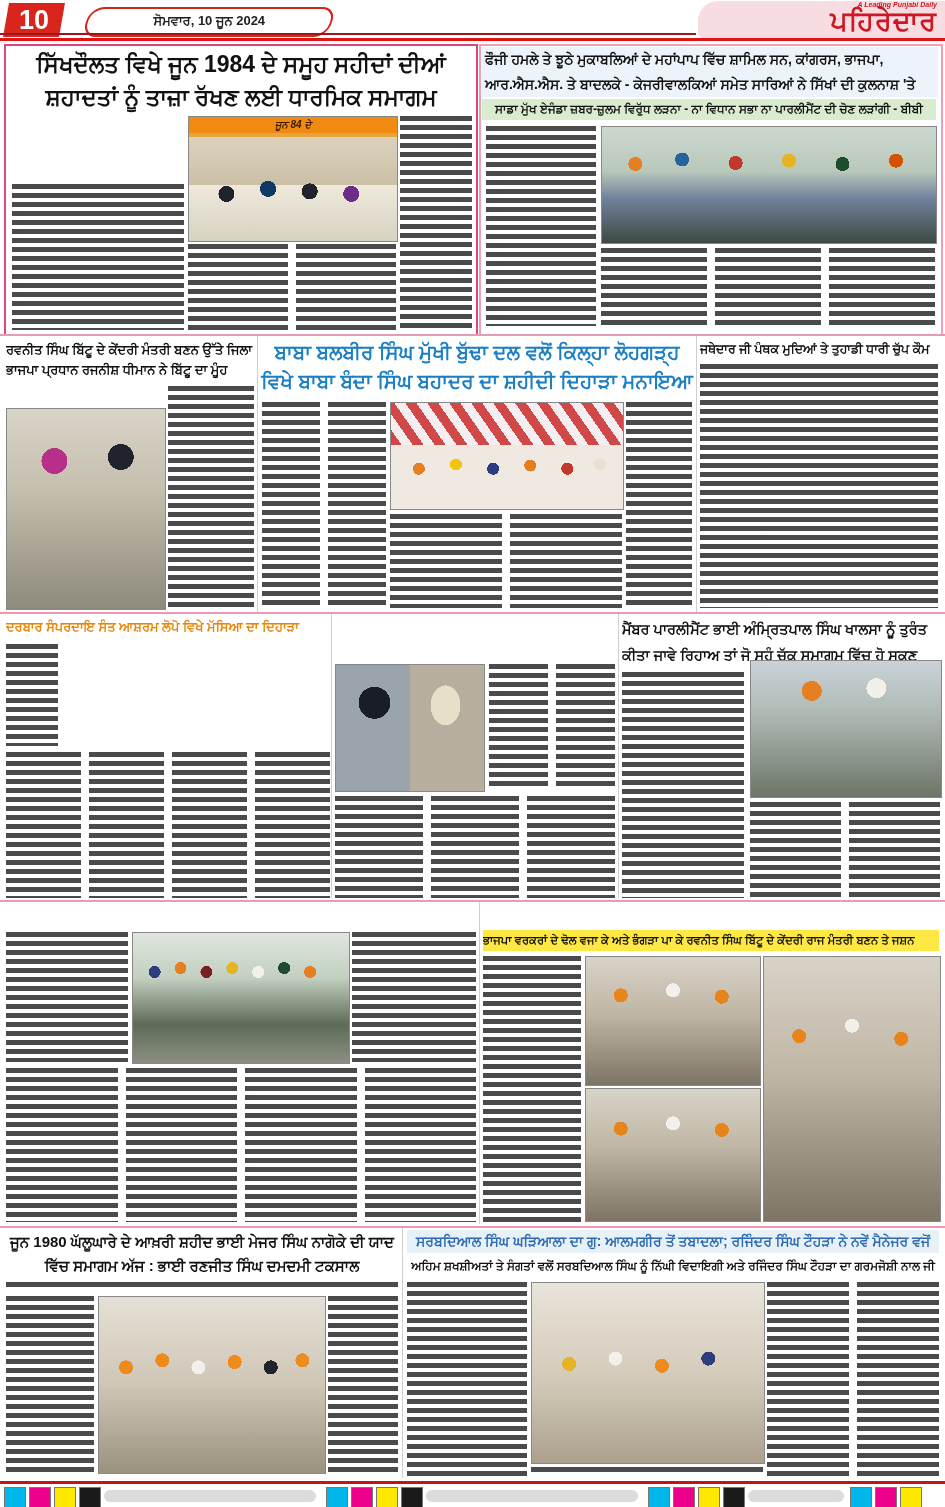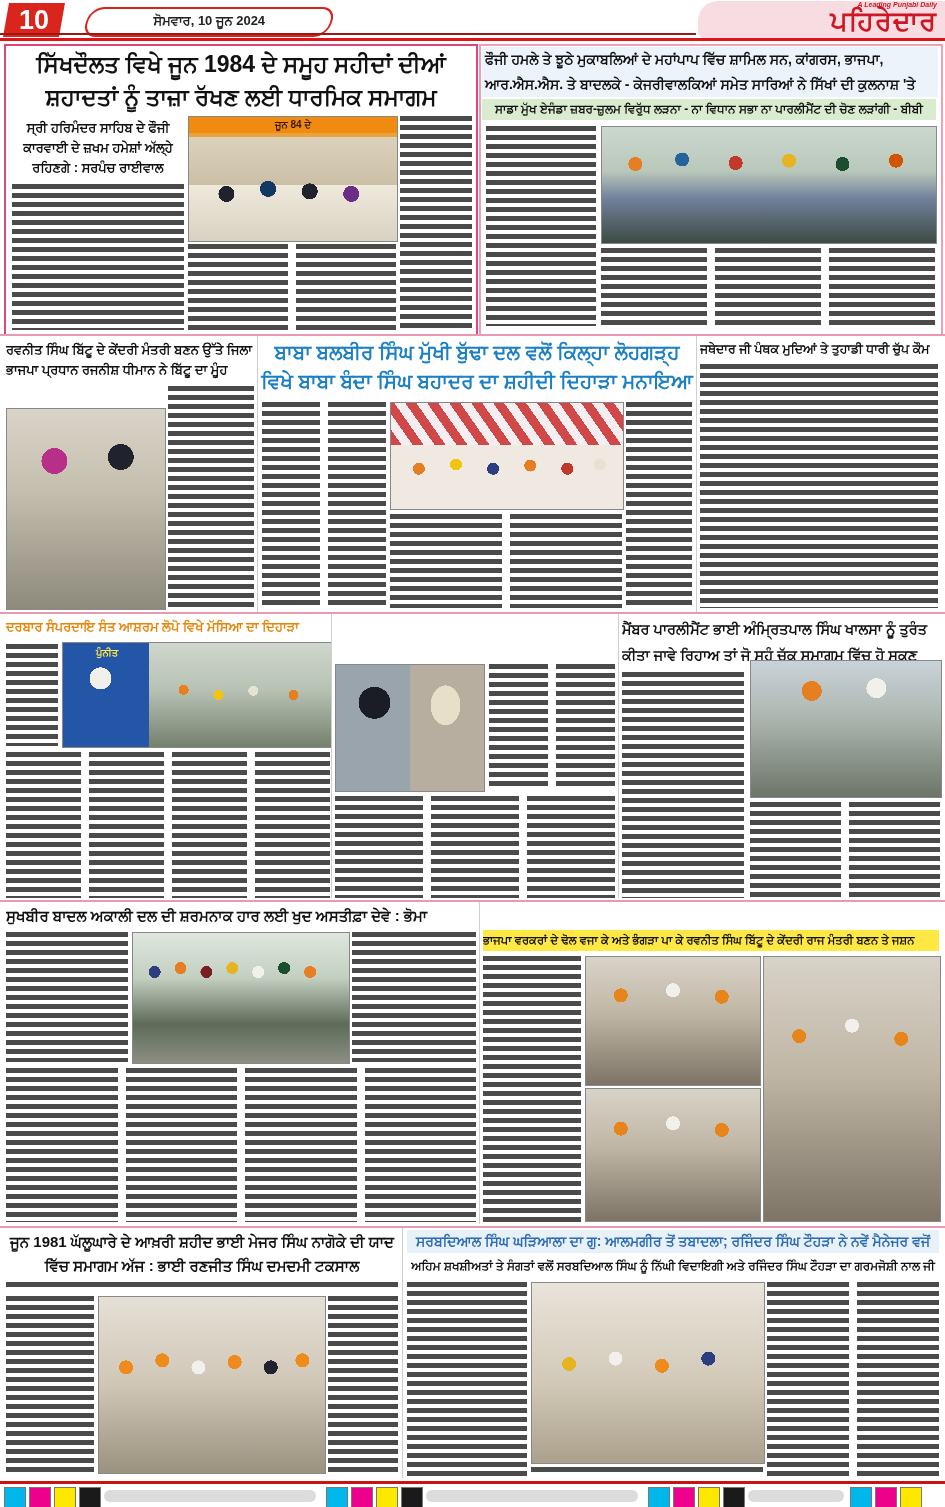--- a/index.html
+++ b/index.html
@@ -137,22 +137,21 @@
   <span>ਸੋਮਵਾਰ, 10 ਜੂਨ 2024</span>
 </div>
 <div class="abs masthead-bg"></div>
 <div class="abs tagline">A Leading Punjabi Daily</div>
 <div class="abs masthead-txt">ਪਹਿਰੇਦਾਰ</div>
 <div class="abs hdr-underline"></div>
 <div class="abs hdr-rule"></div>
 
 <div class="abs boxA" style="left:4px;top:44px;width:470px;height:288px;">
   <div class="abs hl center" style="left:4px;top:2px;width:462px;height:66px;font-size:23px;line-height:33px;">ਸਿੱਖਦੌਲਤ ਵਿਖੇ ਜੂਨ 1984 ਦੇ ਸਮੂਹ ਸਹੀਦਾਂ ਦੀਆਂ ਸ਼ਹਾਦਤਾਂ ਨੂੰ ਤਾਜ਼ਾ ਰੱਖਣ ਲਈ ਧਾਰਮਿਕ ਸਮਾਗਮ ਕਰਵਾਏ</div>
-  <div class="abs hl center" style="left:6px;top:72px;width:172px;height:62px;font-size:13px;line-height:20px;">ਸ੍ਰੀ ਹਰਿਮੰਦਰ ਸਾਹਿਬ ਦੇ ਫੌਜੀ ਕਾਰਵਾਈ ਦੇ ਜ਼ਖਮ ਹਮੇਸ਼ਾਂ ਅੱਲ੍ਹੇ ਰਹਿਣਗੇ : ਸਰਪੰਚ ਰਾਈਵਾਲ</div>
-  <div class="abs photo ph-indoor" style="left:182px;top:70px;width:208px;height:124px;">
+  <div class="abs photo ph-indoor" style="left:182px;top:70px;width:208px;height:124px;font-style:italic;">
     <div class="banner-orange">ਜੂਨ 84 ਦੇ</div>
   </div>
   <div class="abs greek" style="left:394px;top:70px;width:72px;height:214px;"></div>
   <div class="abs greek" style="left:6px;top:138px;width:172px;height:146px;"></div>
   <div class="abs cols" style="left:182px;top:198px;width:208px;height:86px;">
       <div class="col greek"></div>
       <div class="col greek"></div>
     </div>
 </div>
 
@@ -195,23 +194,20 @@
 <div class="abs" style="left:698px;top:336px;width:243px;height:276px;">
   <div class="abs hl" style="left:2px;top:2px;width:238px;height:22px;font-size:12.5px;line-height:22px;">ਜਥੇਦਾਰ ਜੀ ਪੰਥਕ ਮੁਦਿਆਂ ਤੇ ਤੁਹਾਡੀ ਧਾਰੀ ਚੁੱਪ ਕੌਮ ਲਈ ਘਾਤਕ ਹੈ</div>
   <div class="abs greek" style="left:2px;top:28px;width:238px;height:244px;"></div>
 </div>
 
 <div class="abs hrule" style="top:612px;"></div>
 
 <div class="abs" style="left:4px;top:614px;width:326px;height:284px;">
   <div class="abs hl hl-orange" style="left:2px;top:2px;width:322px;height:22px;font-size:13px;line-height:22px;">ਦਰਬਾਰ ਸੰਪਰਦਾਇ ਸੰਤ ਆਸ਼ਰਮ ਲੋਪੋ ਵਿਖੇ ਮੱਸਿਆ ਦਾ ਦਿਹਾੜਾ ਮਨਾਇਆ ਗਿਆ</div>
   <div class="abs greek" style="left:2px;top:30px;width:52px;height:102px;"></div>
-  <div class="abs photo ph-stage" style="left:58px;top:28px;width:268px;height:104px;">
-    <div class="banner-blue">ਪੁੰਨੀਤ</div>
-  </div>
   <div class="abs cols" style="left:2px;top:138px;width:324px;height:146px;">
       <div class="col greek"></div>
       <div class="col greek"></div>
       <div class="col greek"></div>
       <div class="col greek"></div>
     </div>
 </div>
 <div class="abs vdiv" style="left:331px;top:614px;height:284px;"></div>
 
 <div class="abs" style="left:333px;top:614px;width:284px;height:284px;">
@@ -234,21 +230,20 @@
   <div class="abs photo ph-twostand" style="left:130px;top:46px;width:190px;height:136px;"></div>
   <div class="abs cols" style="left:130px;top:188px;width:190px;height:96px;">
       <div class="col greek"></div>
       <div class="col greek"></div>
     </div>
 </div>
 
 <div class="abs hrule" style="top:900px;"></div>
 
 <div class="abs" style="left:4px;top:902px;width:474px;height:322px;">
-  <div class="abs hl" style="left:2px;top:2px;width:470px;height:24px;font-size:15px;line-height:24px;">ਸੁਖਬੀਰ ਬਾਦਲ ਅਕਾਲੀ ਦਲ ਦੀ ਸ਼ਰਮਨਾਕ ਹਾਰ ਲਈ ਖੁਦ ਅਸਤੀਫ਼ਾ ਦੇਵੇ : ਭੋਮਾ</div>
   <div class="abs greek" style="left:2px;top:30px;width:122px;height:130px;"></div>
   <div class="abs photo ph-garden" style="left:128px;top:30px;width:216px;height:130px;"></div>
   <div class="abs greek" style="left:348px;top:30px;width:124px;height:130px;"></div>
   <div class="abs cols" style="left:2px;top:166px;width:470px;height:154px;">
       <div class="col greek"></div>
       <div class="col greek"></div>
       <div class="col greek"></div>
       <div class="col greek"></div>
     </div>
 </div>
@@ -258,21 +253,21 @@
   <div class="abs hl sub-yellow" style="left:2px;top:28px;width:456px;height:21px;font-size:11.5px;line-height:21px;">ਭਾਜਪਾ ਵਰਕਰਾਂ ਦੇ ਢੋਲ ਵਜਾ ਕੇ ਅਤੇ ਭੰਗੜਾ ਪਾ ਕੇ ਰਵਨੀਤ ਸਿੰਘ ਬਿੱਟੂ ਦੇ ਕੇਂਦਰੀ ਰਾਜ ਮੰਤਰੀ ਬਣਨ ਤੇ ਜਸ਼ਨ ਮਨਾਇਆ</div>
   <div class="abs greek" style="left:2px;top:54px;width:98px;height:266px;"></div>
   <div class="abs photo ph-street" style="left:104px;top:54px;width:174px;height:128px;"></div>
   <div class="abs photo ph-street" style="left:104px;top:186px;width:174px;height:132px;"></div>
   <div class="abs photo ph-street" style="left:282px;top:54px;width:176px;height:264px;"></div>
 </div>
 
 <div class="abs hrule" style="top:1226px;"></div>
 
 <div class="abs" style="left:4px;top:1228px;width:397px;height:250px;">
-  <div class="abs hl center" style="left:2px;top:2px;width:392px;height:48px;font-size:15px;line-height:24px;">ਜੂਨ 1981 ਘੱਲੂਘਾਰੇ ਦੇ ਆਖ਼ਰੀ ਸ਼ਹੀਦ ਭਾਈ ਮੇਜਰ ਸਿੰਘ ਨਾਗੋਕੇ ਦੀ ਯਾਦ ਵਿੱਚ ਸਮਾਗਮ ਅੱਜ : ਭਾਈ ਰਣਜੀਤ ਸਿੰਘ ਦਮਦਮੀ ਟਕਸਾਲ</div>
+  <div class="abs hl center" style="left:2px;top:2px;width:392px;height:48px;font-size:15px;line-height:24px;">ਜੂਨ 1980 ਘੱਲੂਘਾਰੇ ਦੇ ਆਖ਼ਰੀ ਸ਼ਹੀਦ ਭਾਈ ਮੇਜਰ ਸਿੰਘ ਨਾਗੋਕੇ ਦੀ ਯਾਦ ਵਿੱਚ ਸਮਾਗਮ ਅੱਜ : ਭਾਈ ਰਣਜੀਤ ਸਿੰਘ ਦਮਦਮੀ ਟਕਸਾਲ</div>
   <div class="abs greek" style="left:2px;top:54px;width:392px;height:9px;"></div>
   <div class="abs greek" style="left:2px;top:68px;width:88px;height:180px;"></div>
   <div class="abs photo ph-saffron" style="left:94px;top:68px;width:226px;height:176px;"></div>
   <div class="abs greek" style="left:324px;top:68px;width:70px;height:180px;"></div>
 </div>
 <div class="abs vdiv" style="left:402px;top:1228px;height:250px;"></div>
 
 <div class="abs" style="left:405px;top:1228px;width:536px;height:250px;">
   <div class="abs hl center hl-steel" style="left:2px;top:2px;width:532px;height:23px;font-size:14px;line-height:23px;">ਸਰਬਦਿਆਲ ਸਿੰਘ ਘੜਿਆਲਾ ਦਾ ਗੁ: ਆਲਮਗੀਰ ਤੋਂ ਤਬਾਦਲਾ; ਰਜਿੰਦਰ ਸਿੰਘ ਟੌਹੜਾ ਨੇ ਨਵੇਂ ਮੈਨੇਜਰ ਵਜੋਂ ਅਹੁਦਾ ਸੰਭਾਲਿਆ</div>
   <div class="abs hl center" style="left:2px;top:28px;width:532px;height:20px;font-size:12px;line-height:20px;">ਅਹਿਮ ਸ਼ਖਸ਼ੀਅਤਾਂ ਤੇ ਸੰਗਤਾਂ ਵਲੋਂ ਸਰਬਦਿਆਲ ਸਿੰਘ ਨੂੰ ਨਿੱਘੀ ਵਿਦਾਇਗੀ ਅਤੇ ਰਜਿੰਦਰ ਸਿੰਘ ਟੌਹੜਾ ਦਾ ਗਰਮਜੋਸ਼ੀ ਨਾਲ ਜੀ ਆਇਆਂ ਕਿਹਾ</div>

